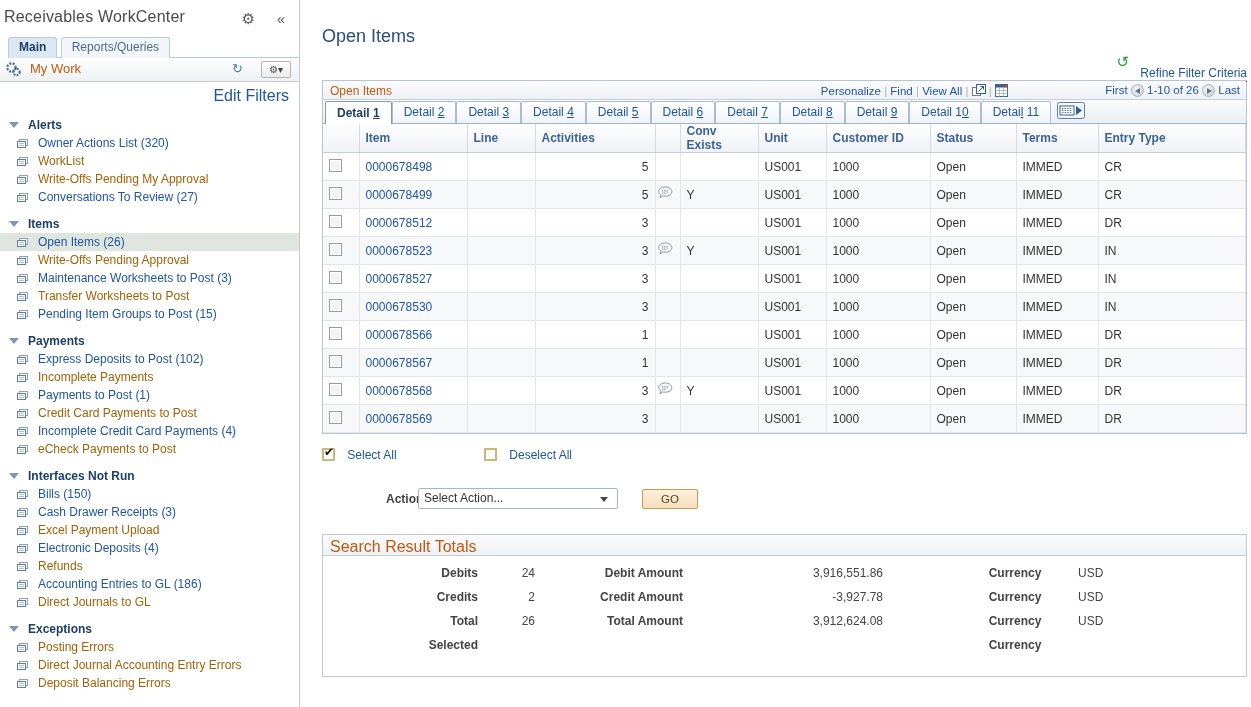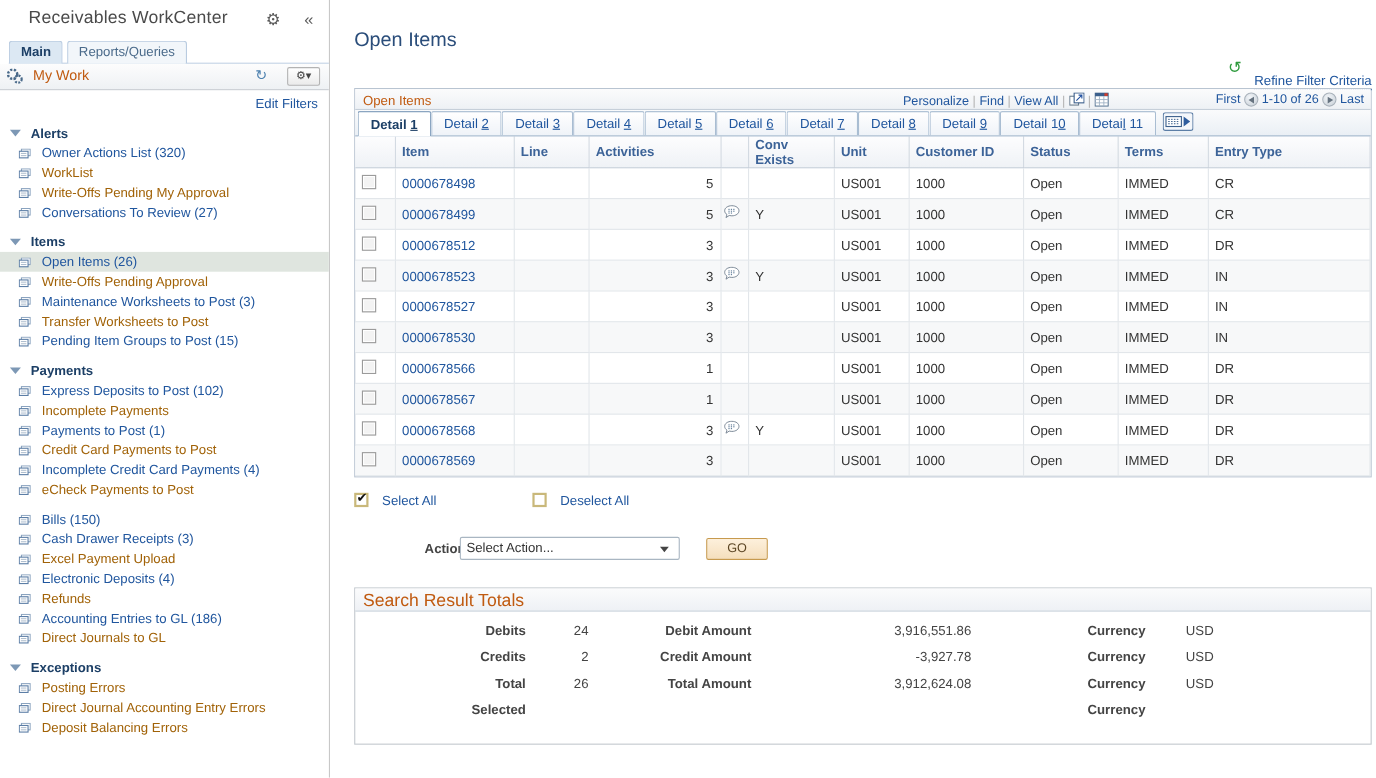--- a/index.html
+++ b/index.html
@@ -17,21 +17,21 @@
   
   #sidebar {
     position: absolute; left: 0; top: 0;
     width: 300px; height: 707px;
     background: #ffffff;
     border-right: 1px solid #c8c8c8;
     overflow: hidden;
   }
   .wc-title-bar {
     height: 36px; position: relative;
-    padding: 8px 0 0 26px;
+    padding: 8px 0 0 4px;
   }
   .wc-title {
     font-size: 16px; color: #4a4a4a; font-weight: normal;
     letter-spacing: .2px;
   }
   .wc-gear, .wc-collapse {
     position: absolute; top: 11px; color: #5a5a5a; font-size: 14px;
     cursor: pointer; line-height: 1;
   }
   .wc-gear { right: 44px; font-size: 15px; }
@@ -70,21 +70,21 @@
   }
   .mywork-menu {
     position: absolute; right: 8px; top: 3px;
     width: 30px; height: 17px; border: 1px solid #b3b3b3;
     background: linear-gradient(#ffffff,#ebebeb);
     border-radius: 2px; cursor: pointer;
     font-size: 10px; text-align: center; line-height: 15px; color: #444;
   }
   .editfilters-row { text-align: right; padding: 5px 10px 2px 0; }
   .editfilters {
-    color: #20569e; font-size: 12px; cursor: pointer; margin-left: 36px;
+    color: #20569e; font-size: 16px; cursor: pointer; margin-left: 36px;
   }
 
   .grp { margin-top: 9px; }
   .grp-head {
     position: relative; padding: 0 0 0 28px;
     font-size: 12px; font-weight: bold; color: #1c3f66;
     line-height: 18px; cursor: pointer;
   }
   .grp-caret {
     position: absolute; left: 9px; top: 6px;
@@ -386,20 +386,21 @@
                 <rect x="0.5" y="2.5" width="8" height="6" fill="#ffffff" stroke="#5c7ea6"></rect>
                 <path d="M2 4.5 H7 M2 6.5 H7" stroke="#9fb2c5" stroke-width="0.8"></path>
               </svg></span><span class="nav-link">Incomplete Credit Card Payments (4)</span></div>
           <div class="nav-item"><span class="nav-ico"><svg width="11" height="10" viewBox="0 0 11 10">
                 <rect x="2.5" y="0.5" width="8" height="6" fill="#ffffff" stroke="#8aa3bf"></rect>
                 <rect x="0.5" y="2.5" width="8" height="6" fill="#ffffff" stroke="#5c7ea6"></rect>
                 <path d="M2 4.5 H7 M2 6.5 H7" stroke="#9fb2c5" stroke-width="0.8"></path>
               </svg></span><span class="nav-plain">eCheck Payments to Post</span></div>
         </div>
         <div class="grp">
+          <div class="grp-head"><span class="grp-caret"></span><span>Interfaces Not Run</span></div>
           <div class="nav-item"><span class="nav-ico"><svg width="11" height="10" viewBox="0 0 11 10">
                 <rect x="2.5" y="0.5" width="8" height="6" fill="#ffffff" stroke="#8aa3bf"></rect>
                 <rect x="0.5" y="2.5" width="8" height="6" fill="#ffffff" stroke="#5c7ea6"></rect>
                 <path d="M2 4.5 H7 M2 6.5 H7" stroke="#9fb2c5" stroke-width="0.8"></path>
               </svg></span><span class="nav-link">Bills (150)</span></div>
           <div class="nav-item"><span class="nav-ico"><svg width="11" height="10" viewBox="0 0 11 10">
                 <rect x="2.5" y="0.5" width="8" height="6" fill="#ffffff" stroke="#8aa3bf"></rect>
                 <rect x="0.5" y="2.5" width="8" height="6" fill="#ffffff" stroke="#5c7ea6"></rect>
                 <path d="M2 4.5 H7 M2 6.5 H7" stroke="#9fb2c5" stroke-width="0.8"></path>
               </svg></span><span class="nav-link">Cash Drawer Receipts (3)</span></div>

